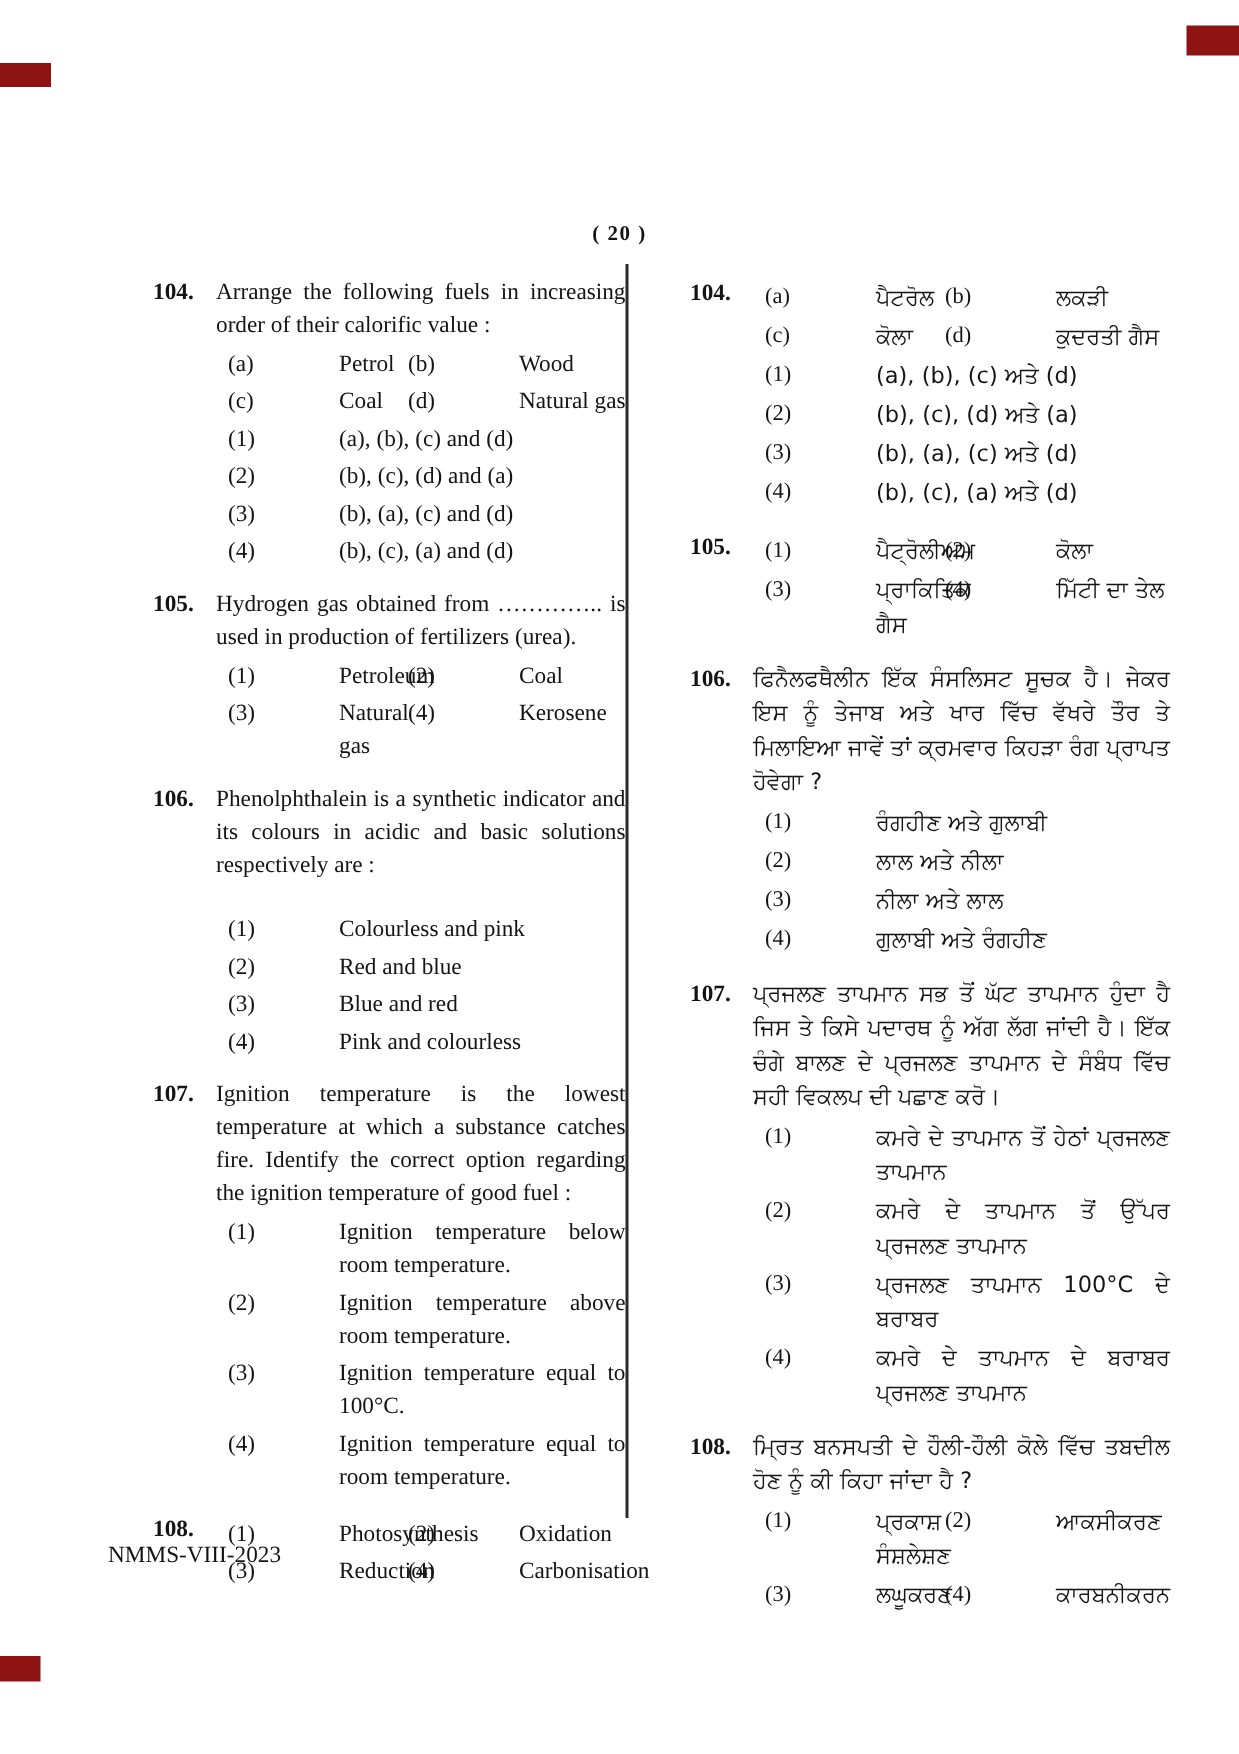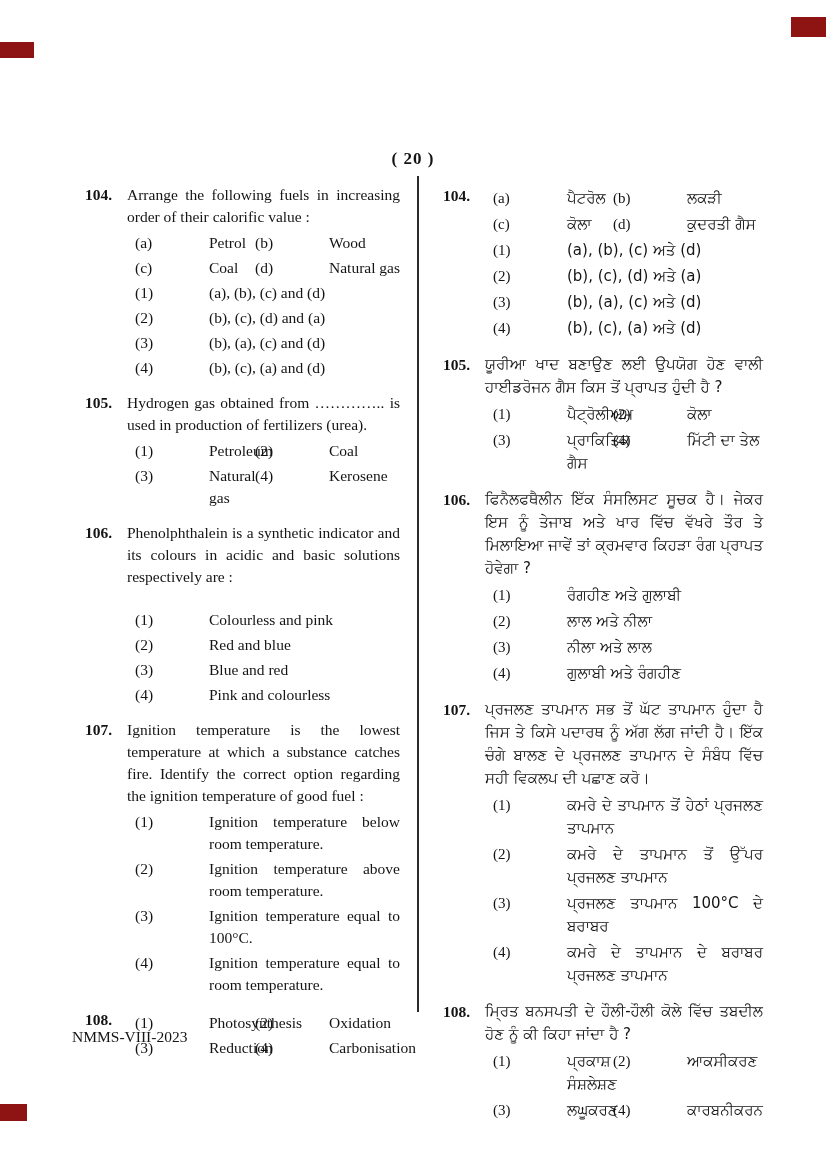--- a/index.html
+++ b/index.html
@@ -7,27 +7,27 @@
     position:relative; width:826px; height:1169px; background:#ffffff;
     font-family:"Liberation Serif", serif; color:#141414; overflow:hidden;
   }
   .corner-mark { position:absolute; }
   .mark-tl { left:0; top:42px; width:34px; height:16px; }
   .mark-tr { right:0; top:17px; width:35px; height:20px; }
   .mark-bl { left:0; top:1104px; width:27px; height:17px; }
 
   .page-number {
     position:absolute; top:149px; left:0; width:826px; text-align:center;
-    font-weight:bold; font-size:17px; letter-spacing:1px;
+    font-weight:bold; font-size:14px; letter-spacing:1px;
   }
   .divider {
     position:absolute; left:417px; top:176px; width:1.5px; height:836px;
     background:#2a2a2a;
   }
-  .columns { position:absolute; top:184px; left:85px; width:678px; display:flex; }
+  .columns { position:absolute; top:184px; left:102px; width:678px; display:flex; }
   .col { box-sizing:border-box; }
   .col-en { width:315px; margin-right:43px; font-size:15.5px; line-height:22px; }
   .col-pa { width:320px; font-size:15px; line-height:23px;
             font-family:"DejaVu Sans","Liberation Sans",sans-serif; }
 
   .question { display:flex; margin-bottom:13px; }
   .qnum { flex:none; width:42px; font-weight:bold;
           font-family:"Liberation Serif", serif; font-size:15.5px; }
   .qbody { flex:1; min-width:0; }
   .qtext { text-align:justify; margin-bottom:4px; }
@@ -287,21 +287,20 @@
                 <span class="otext">(b), (c), (a) ਅਤੇ (d)</span>
               </div>
             </div>
           </div>
         </div>
       </div>
 
       <div class="question">
         <div class="qnum">105.</div>
         <div class="qbody">
-          <div class="qtext">ਯੂਰੀਆ ਖਾਦ ਬਣਾਉਣ ਲਈ ਉਪਯੋਗ ਹੋਣ ਵਾਲੀ ਹਾਈਡਰੋਜਨ ਗੈਸ ਕਿਸ ਤੋਂ ਪ੍ਰਾਪਤ ਹੁੰਦੀ ਹੈ ?</div>
           <div class="opts">
             <div class="opt-row">
               <div class="opt opt-half">
                 <span class="marker">(1)</span>
                 <span class="otext">ਪੈਟ੍ਰੋਲੀਅਮ</span>
               </div>
               <div class="opt">
                 <span class="marker">(2)</span>
                 <span class="otext">ਕੋਲਾ</span>
               </div>

